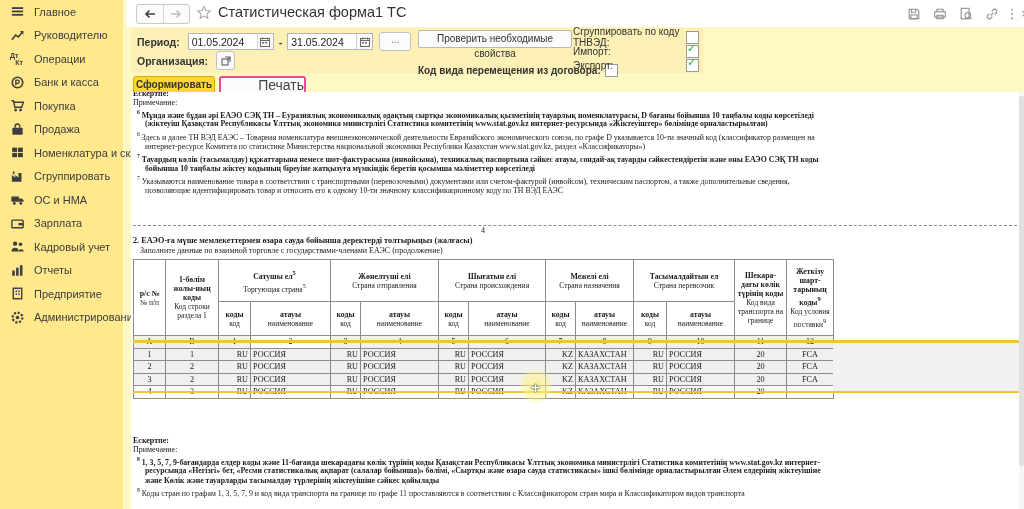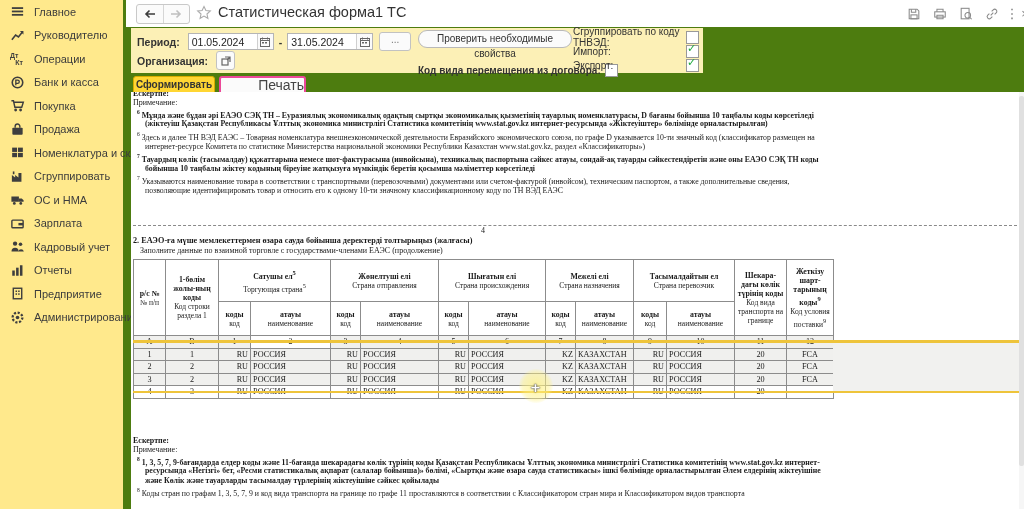--- a/index.html
+++ b/index.html
@@ -1,17 +1,17 @@
 <!DOCTYPE html>
 <html><head>
 <meta charset="utf-8">
 <style>
   html,body{margin:0;padding:0;background:#fff;}
   #app{position:relative;width:1024px;height:509px;overflow:hidden;
-       font-family:"Liberation Sans",sans-serif;background:#4d7c0f;}
+       font-family:"Liberation Sans",sans-serif;background:#fef9c3;}
   
   .sidebar{position:absolute;left:0;top:0;width:123px;height:509px;background:#ffe98c;}
   .sb-item{display:flex;align-items:center;height:23.5px;padding-left:10px;cursor:pointer;color:#3e3e3e;}
   .sb-ico{width:15px;height:15px;margin-right:9px;flex:0 0 15px;}
   .sb-ico svg{width:15px;height:15px;fill:#3e3e3e;}
   .sb-label{font-size:11px;color:#3c3c3c;white-space:nowrap;}
   
   .topbar{position:absolute;left:126px;top:0;width:901px;height:27px;background:#fff;}
   .navgroup{position:absolute;left:10px;top:4px;width:52px;height:18px;border:1px solid #c9c9c9;
             border-radius:3px;background:#fbfbfb;display:flex;}
@@ -37,21 +37,21 @@
   .calbtn svg{width:10px;height:10px;}
   .dots-btn{margin-left:6px;width:30px;height:17px;border:1px solid #c2c2c2;border-radius:3px;
             background:#fbfbfb;color:#777;font-size:10px;line-height:14px;text-align:center;}
   .orginp input{width:162px;}
   .dd-arrow{width:12px;height:15px;display:flex;align-items:center;justify-content:center;}
   .dd-arrow:before{content:"";border:3.5px solid transparent;border-top-color:#666;margin-top:3px;}
   .openbtn{margin-left:3px;width:17px;height:17px;border:1px solid #c2c2c2;border-radius:3px;
            background:#fbfbfb;display:flex;align-items:center;justify-content:center;}
   .openbtn svg{width:10px;height:10px;stroke:#666;fill:none;stroke-width:1.2;}
   .midcol{position:absolute;left:287px;top:2px;}
-  .checkbtn{width:152px;height:16px;border:1px solid #b9b9b9;border-radius:9px;background:#fbfbfb;
+  .checkbtn{width:152px;height:16px;border:1px solid #b9b9b9;border-radius:2px;background:#fbfbfb;
             font-size:10px;color:#333;text-align:center;line-height:15px;}
   .cbrow{display:flex;align-items:center;margin-top:16px;justify-content:flex-end;}
   .cbox{width:11px;height:11px;border:1px solid #999;background:#fff;position:relative;flex:0 0 11px;}
   .cbox .chk{position:absolute;left:0px;top:-4px;font-family:"DejaVu Sans",sans-serif;
              font-size:11px;font-weight:bold;color:#1faa3c;}
   .rightcol{position:absolute;left:442px;top:2px;width:126px;}
   .rc-row{display:flex;align-items:center;justify-content:space-between;height:14px;font-size:10px;color:#333;}
   
   .actions{position:absolute;left:133px;top:76px;display:flex;}
   .btn-main{width:80px;height:17px;background:#ffd633;border:1px solid #d8ac00;border-radius:3px;

